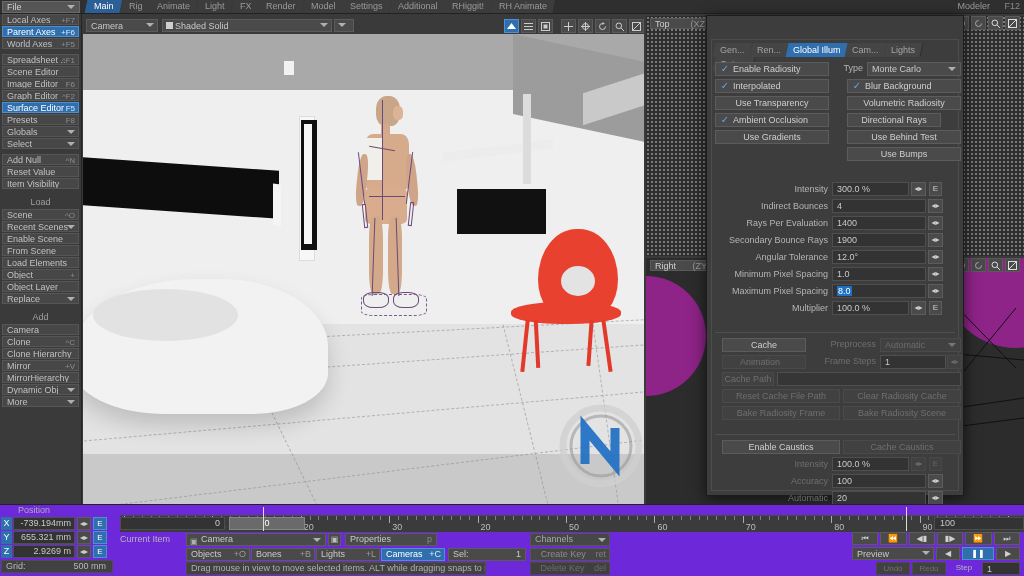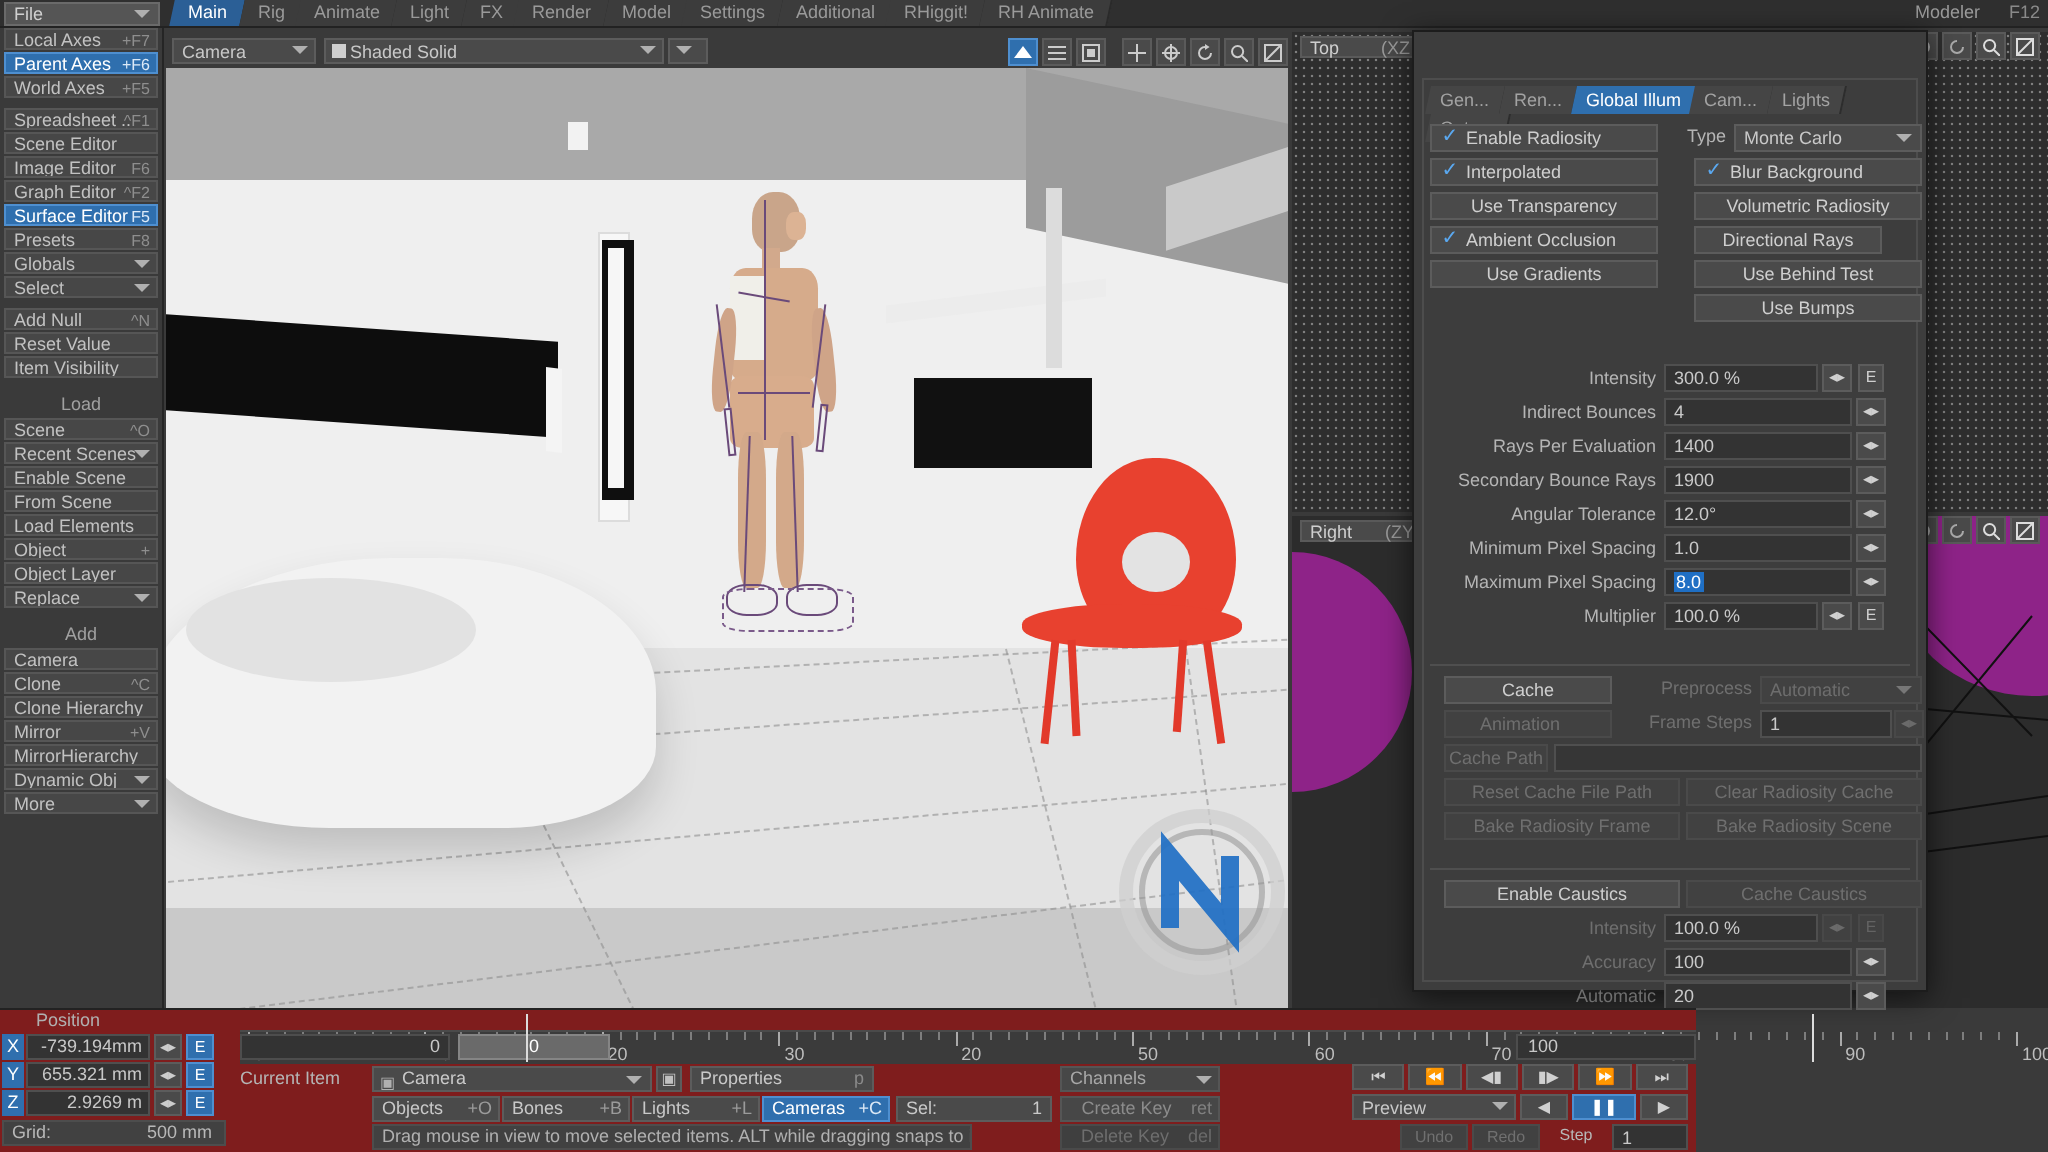--- a/index.html
+++ b/index.html
@@ -144,22 +144,22 @@
     border:1px solid #5c5c5c; color:#cfcfcf; font-size:8px; text-align:center; line-height:12px;}
   .ebtn.dim{ color:#636363; background:#414141; border-color:#484848;}
   .spin.dim{ color:#6a6a6a; background:#414141; border-color:#484848;}
   .divider{ position:absolute; left:3px; right:3px; height:1px; background:#4f4f4f; }
   .ddsel{ position:absolute; height:14px; line-height:13px; background:#4a4a4a;
     border:1px solid #5c5c5c; color:#c9c9c9; font-size:9px; padding-left:4px; }
   .ddsel.dim{ color:#6d6d6d; background:#414141; border-color:#4a4a4a;}
   .ddsel .caret{ position:absolute; right:4px; top:4px; }
 
   
-  .bottom{ position:absolute; left:0; bottom:0; width:848px; height:72px;
-    background:#7f1d1d; border-top:1px solid #222; }
+  .bottom{ position:absolute; left:0; bottom:0; width:1024px; height:72px;
+    background:#6d28d9; border-top:1px solid #222; }
   .coordbox{ position:absolute; left:0; top:12px; width:120px; }
   .crow{ position:relative; height:13px; margin-bottom:1px; }
   .caxis{ position:absolute; left:1px; top:0; width:11px; height:13px;
     background:#2f6fae; color:#fff; font-size:9px; text-align:center; line-height:12px; }
   .cval{ position:absolute; left:13px; top:0; width:62px; height:13px; background:#333;
     border:1px solid #4f4f4f; color:#c8c8c8; font-size:9px; text-align:right;
     padding-right:3px; line-height:11px;}
   .cspin{ position:absolute; left:77px; top:0; width:14px; height:13px; background:#4a4a4a;
     border:1px solid #5c5c5c; font-size:8px; text-align:center; line-height:11px; color:#ccc;}
   .cE{ position:absolute; left:93px; top:0; width:14px; height:13px; background:#2f6fae;

